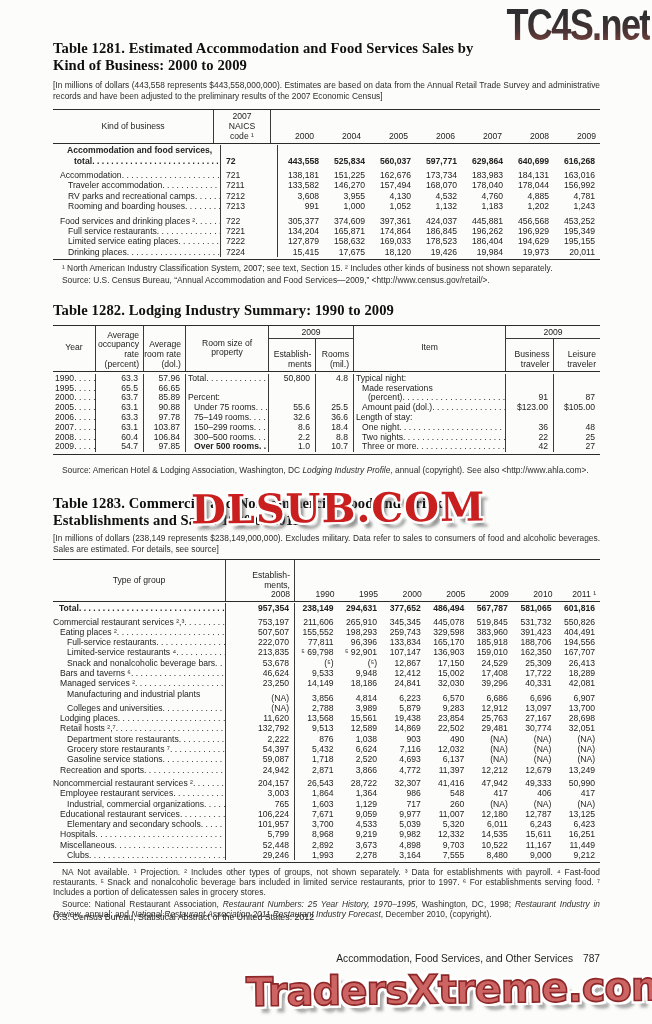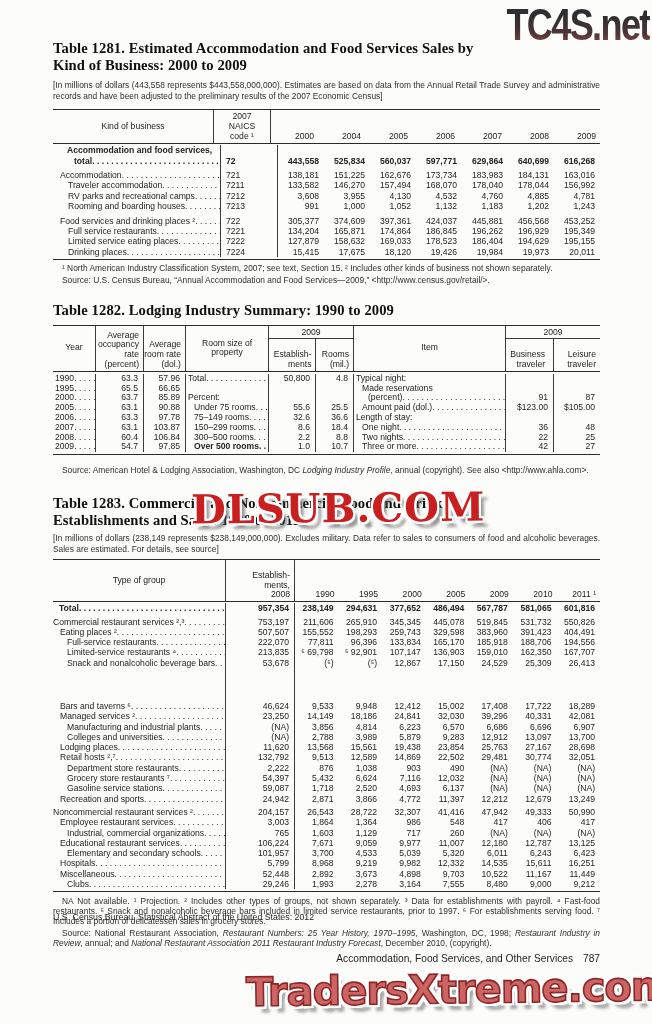--- a/index.html
+++ b/index.html
@@ -481,21 +481,21 @@
 (mil.)</span>
                 </div>
             </div>
           </div>
           <div class="hb k6 bl ctr">
               <span>Item</span>
             </div>
           <div class="hgrp bl" style="width:95px;">
             <div class="hspan">2009</div>
             <div class="hsub">
-              <div class="hb end rgt" style="width:48px;align-items:center;">
+              <div class="hb end rgt" style="width:48px;">
                   <span class="pre">Business
 traveler</span>
                 </div>
               <div class="hb bl end rgt" style="width:47px;">
                   <span class="pre">Leisure
 traveler</span>
                 </div>
             </div>
           </div>
         </div>
@@ -1037,21 +1037,21 @@
               </div>
               <div class="d-yr cl num">
                 <span>25,309</span>
               </div>
               <div class="d-yr cl num">
                 <span>26,413</span>
               </div>
             </div>
             <div class="row r3">
               <div class="d-stub cl">
-                <div class="lblrow" style="padding-left: 7px; margin-top: 33px;">
+                <div class="lblrow" style="padding-left: 7px;">
                   <span class="lt">Bars and taverns ⁶</span>
                   <span class="ld"></span>
                 </div>
               </div>
               <div class="d-est cl num">
                 <span>46,624</span>
               </div>
               <div class="d-yr cl num">
                 <span>9,533</span>
               </div>
@@ -1101,21 +1101,21 @@
               </div>
               <div class="d-yr cl num">
                 <span>40,331</span>
               </div>
               <div class="d-yr cl num">
                 <span>42,081</span>
               </div>
             </div>
             <div class="row r3">
               <div class="d-stub cl">
-                <div class="lblrow" style="padding-left: 14px;">
+                <div class="lblrow" style="padding-left: 14px; flex-direction: column;">
                   <span class="lt">Manufacturing and industrial plants</span>
                   <span class="ld"></span>
                 </div>
               </div>
               <div class="d-est cl num">
                 <span>(NA)</span>
               </div>
               <div class="d-yr cl num">
                 <span>3,856</span>
               </div>

